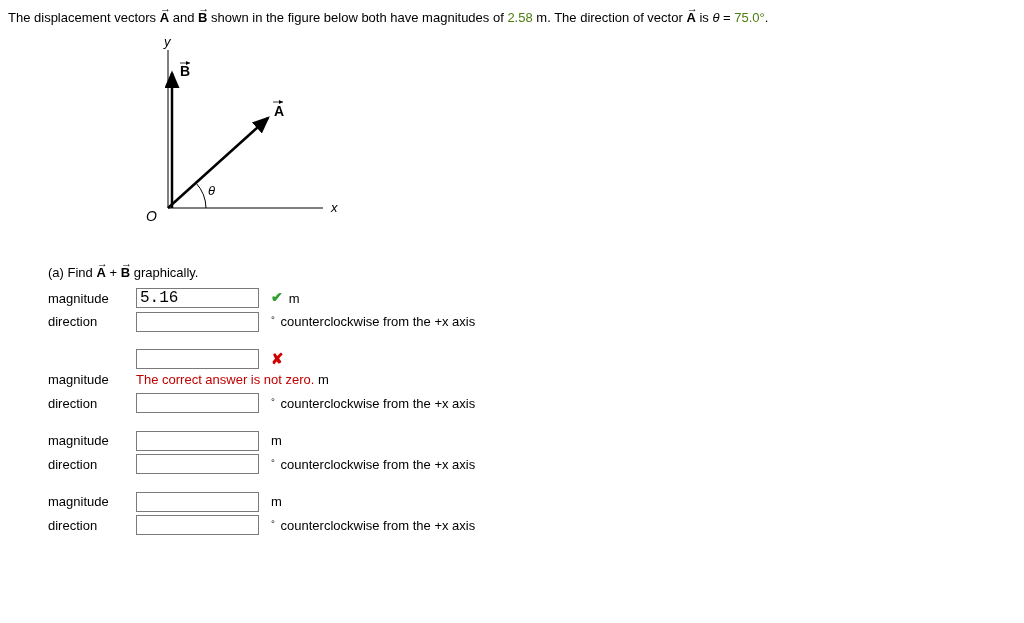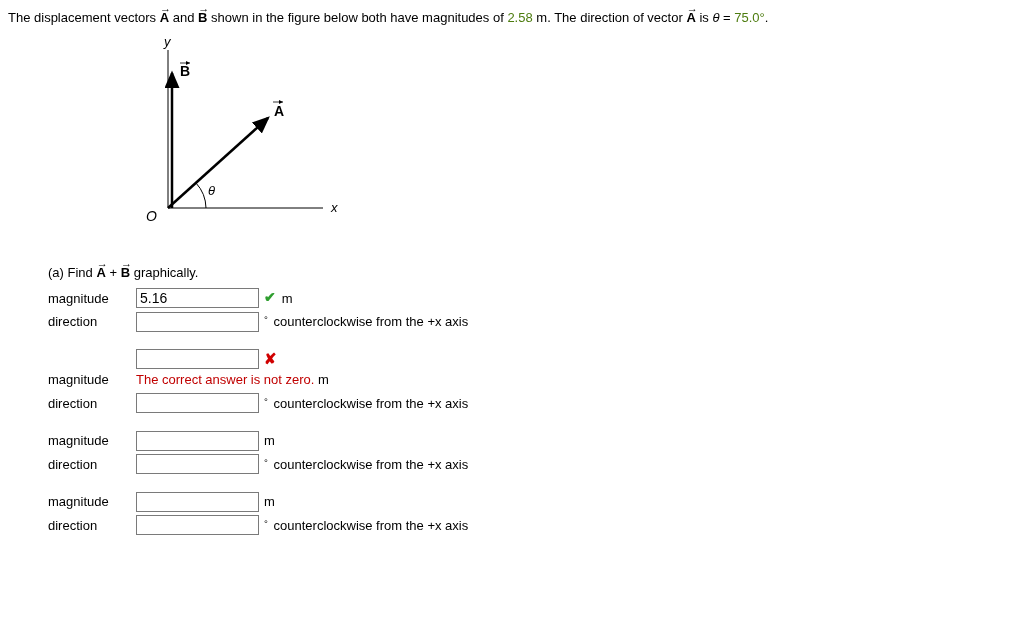--- a/index.html
+++ b/index.html
@@ -45,24 +45,24 @@
       margin: 2px 0;
     }
     .qty-label {
       width: 88px;
       padding-top: 2px;
     }
     input.ans {
       width: 115px;
       height: 18px;
       border: 1px solid #7a7a7a;
-      font-family: Liberation Sans, sans-serif;
-      font-size: 14px;
+      font-family: Liberation Mono, monospace;
+      font-size: 16px;
       padding: 0 3px;
-      margin-right: 5px;
+      margin-right: 12px;
     }
     .check-icon {
       color: #2e9e2e;
       font-weight: bold;
       font-size: 14px;
       margin-right: 6px;
     }
     .x-icon {
       color: #d00000;
       font-weight: bold;

